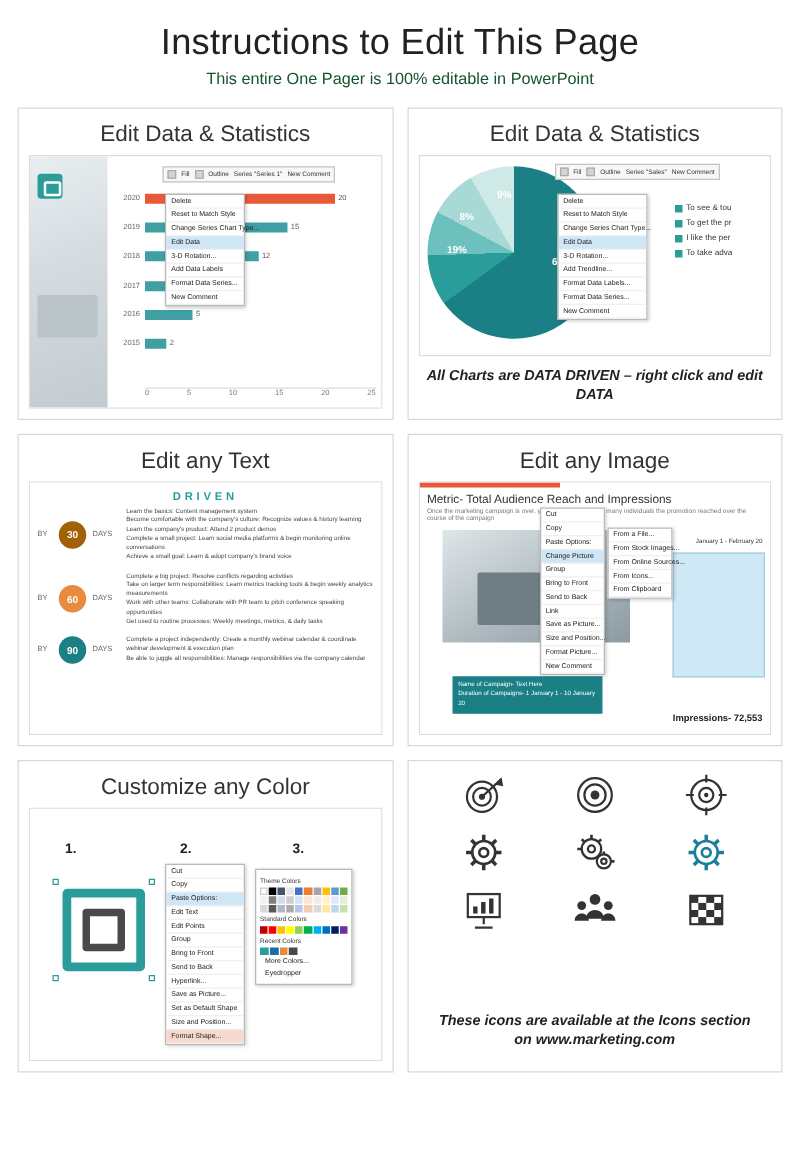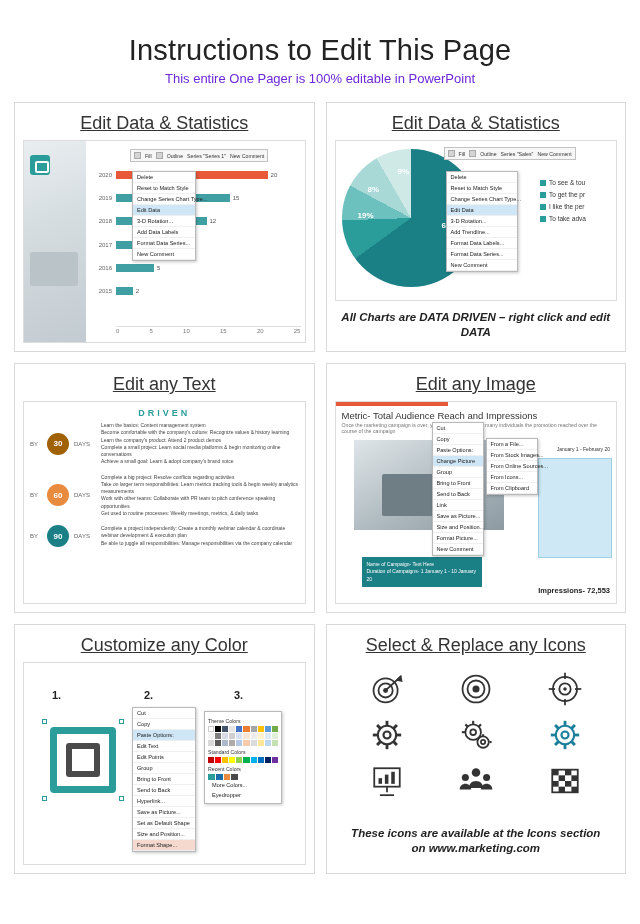--- a/index.html
+++ b/index.html
@@ -7,34 +7,34 @@
     margin: 0; padding: 0;
     width: 640px; height: 924px;
     background: #ffffff;
     font-family: "Liberation Sans", sans-serif;
     color: #333;
   }
   .page {
     position: relative;
     width: 640px; height: 924px;
     background: #ffffff;
-    padding: 26px 10px 8px 10px;
+    padding: 10px 10px 8px 10px;
   }
   .page-title {
     text-align: center;
     font-size: 29px;
     font-weight: normal;
     color: #222;
     letter-spacing: 0.2px;
     margin: 8px 0 4px 0;
   }
   .page-subtitle {
     text-align: center;
     font-size: 13px;
-    color: #6d28d9;
+    color: #14532d;
     margin-bottom: 16px;
   }
   .grid {
     display: grid;
     grid-template-columns: 1fr 1fr;
     grid-template-rows: 250px 250px 250px;
     gap: 11px;
     padding: 0 4px;
   }
   .cell {
@@ -44,21 +44,20 @@
     flex-direction: column;
     overflow: hidden;
     position: relative;
   }
   .cell-title {
     text-align: center;
     font-size: 18px;
     color: #333;
     padding: 10px 4px 6px 4px;
     font-weight: normal;
-    text-decoration: underline;
   }
   .cell-body {
     flex: 1;
     position: relative;
     margin: 0 8px 8px 8px;
     overflow: hidden;
   }
   .screen {
     position: absolute;
     inset: 0;
@@ -522,21 +521,20 @@
                 <div style="background:#4a4a4a"></div>
             </div>
             <div class="ctx-item" style="border:0;">More Colors...</div>
             <div class="ctx-item" style="border:0;">Eyedropper</div>
           </div>
         </div>
       </div>
     </div>
 
     <div class="cell">
-      <div class="cell-title">Select &amp; Replace any Icons</div>
       <div class="cell-body" style="border:0;">
         <div class="screen" style="border:0;">
           <div class="icons-grid">
 
             <div class="icon-cellbox">
               <svg width="34" height="34" viewBox="0 0 48 48">
                 <circle cx="22" cy="26" r="17" fill="none" stroke="#333" stroke-width="2.5"></circle>
                 <circle cx="22" cy="26" r="10" fill="none" stroke="#333" stroke-width="2.5"></circle>
                 <circle cx="22" cy="26" r="3.5" fill="#333"></circle>
                 <line x1="22" y1="26" x2="44" y2="6" stroke="#333" stroke-width="2.5"></line>

